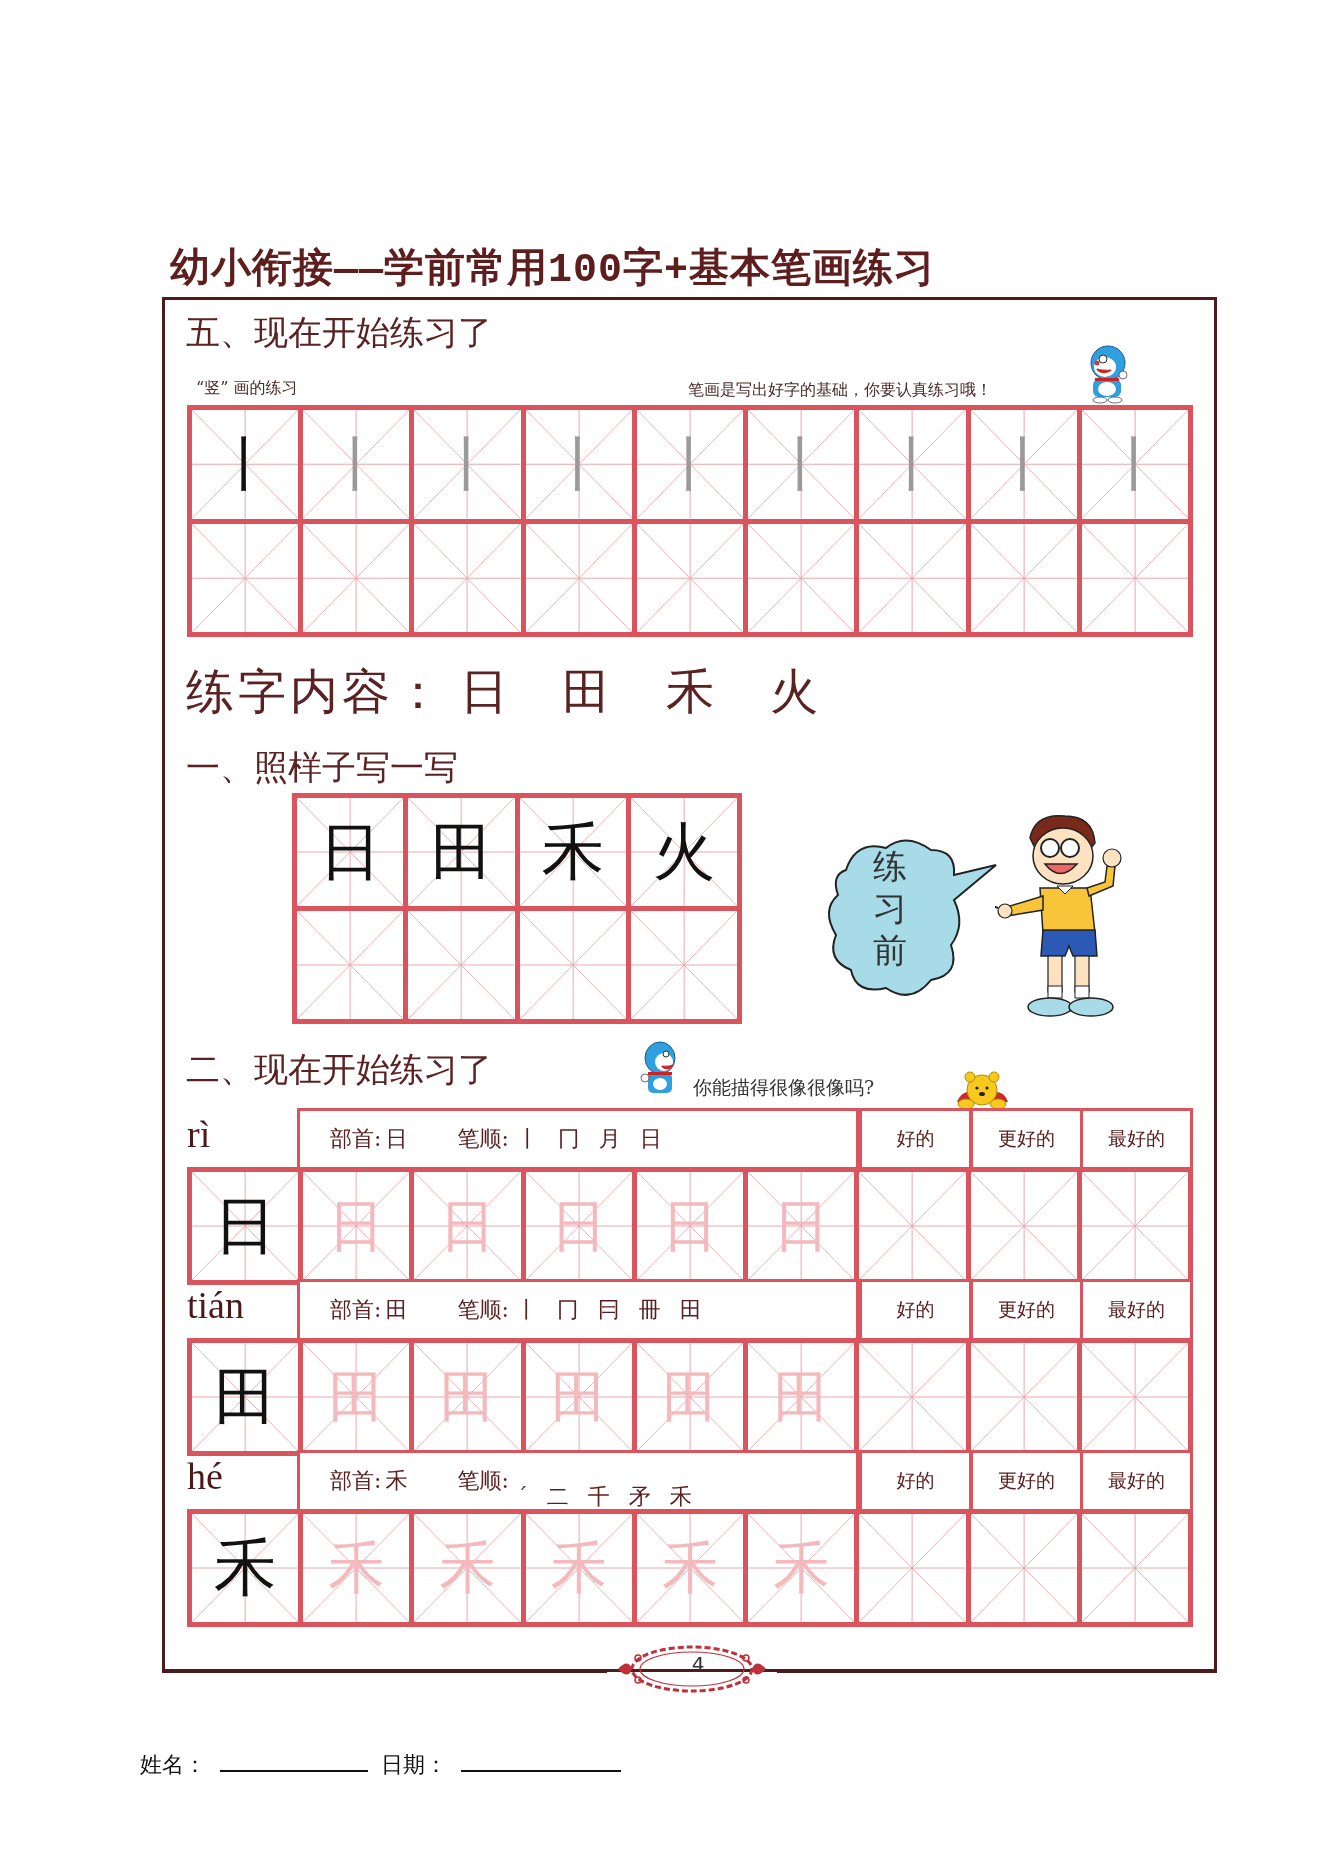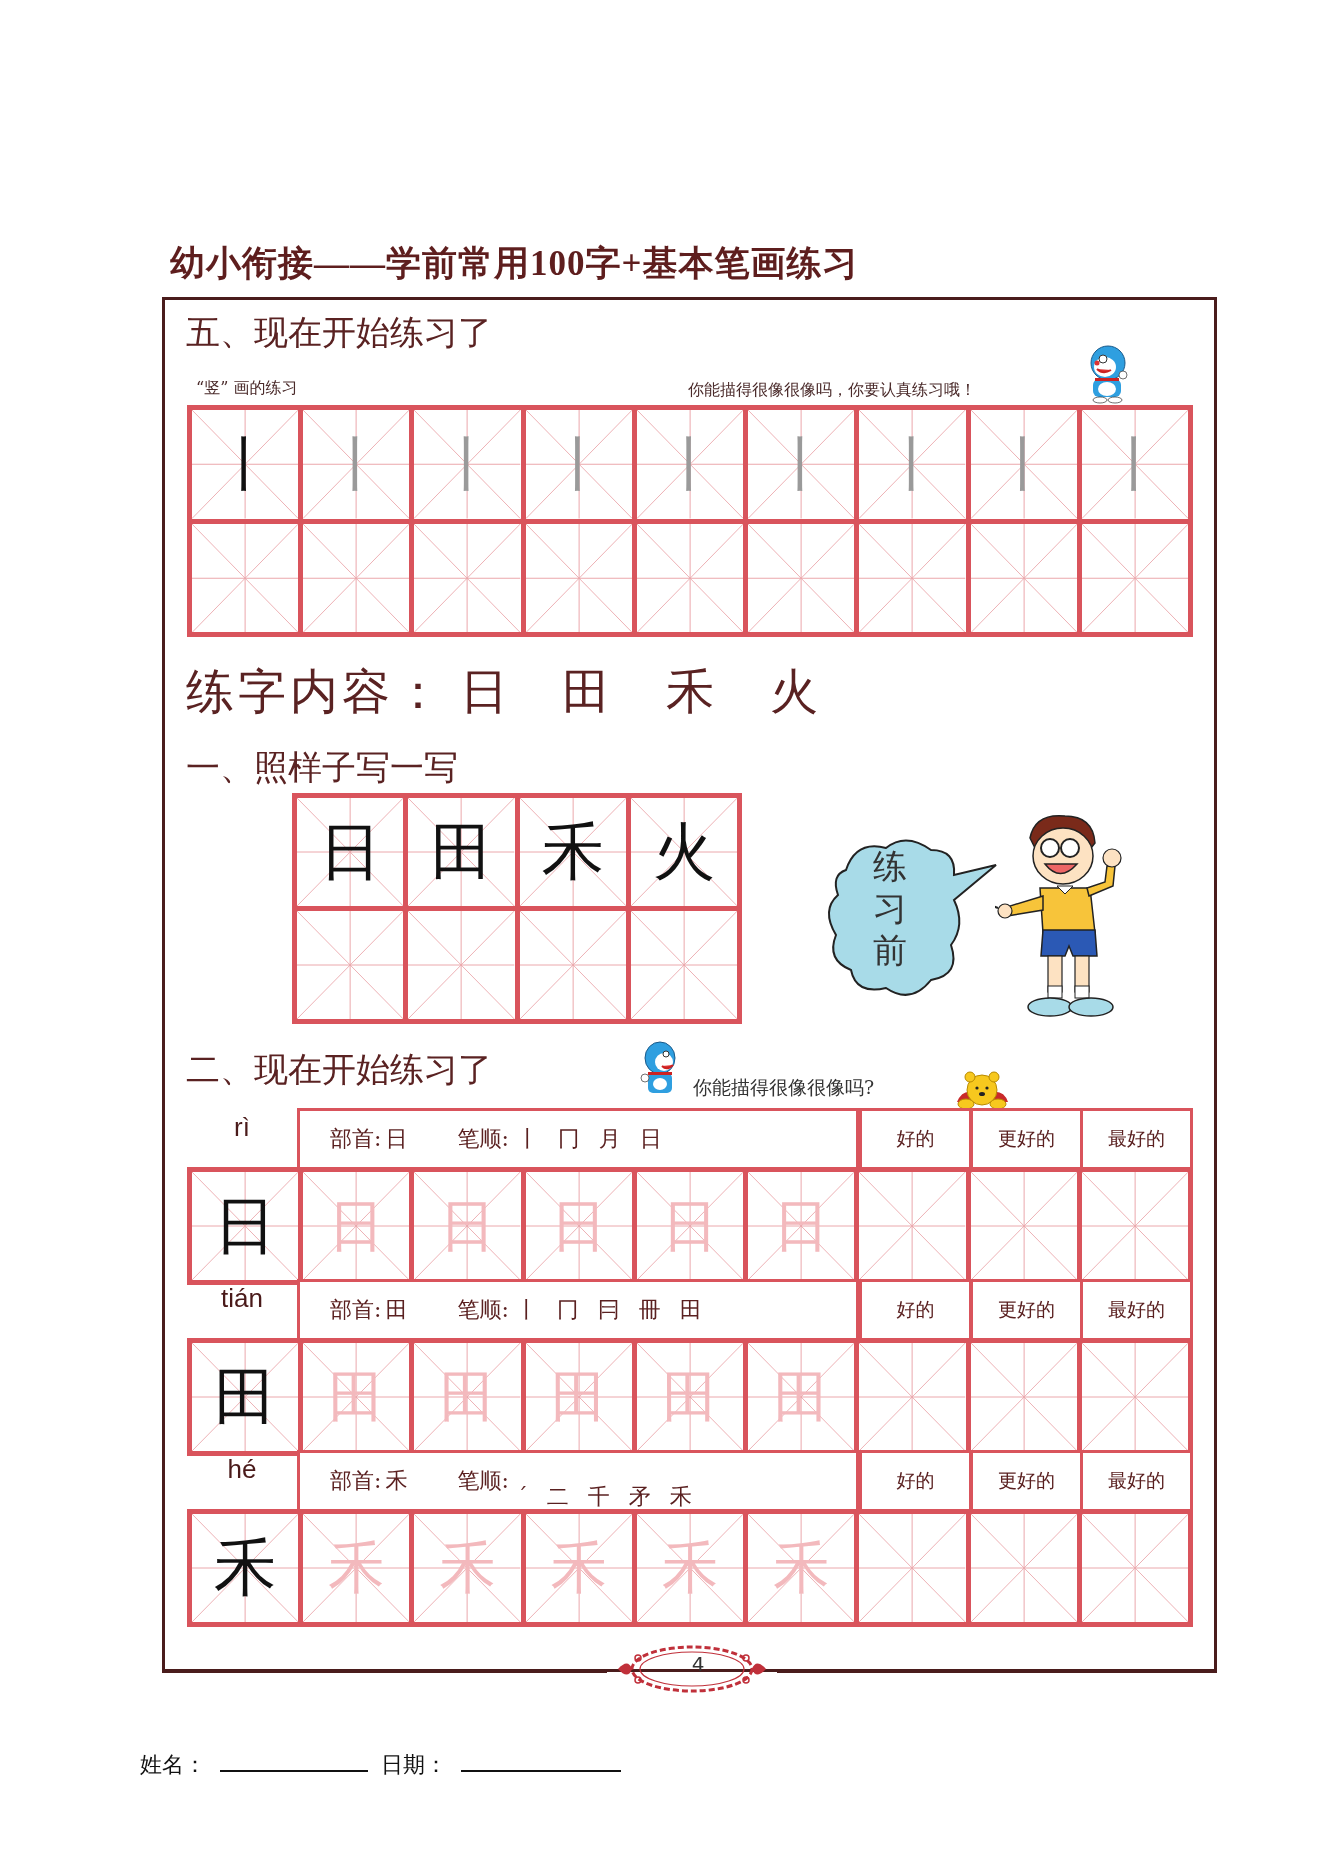--- a/index.html
+++ b/index.html
@@ -3,22 +3,22 @@
 <meta charset="utf-8">
 <style>
   * { box-sizing: border-box; margin: 0; padding: 0; }
   html, body { width: 1323px; height: 1871px; background: #ffffff; overflow: hidden; }
   body { position: relative; font-family: "DejaVu Serif", "Liberation Serif", serif; color: #5a1f1f; }
 
   .abs { position: absolute; }
 
   .main-title {
     position: absolute; left: 170px; top: 240px;
-    font-family: Liberation Serif, serif; font-weight: bold;
-    font-size: 35px; color: #5e1e1e; letter-spacing: 1px; white-space: nowrap;
+    font-family: Liberation Mono, monospace; font-weight: bold;
+    font-size: 40px; color: #5e1e1e; letter-spacing: 1px; white-space: nowrap;
   }
 
   .frame {
     position: absolute; left: 162px; top: 297px; width: 1055px; height: 1375px;
     border: 3px solid #4a1c1c;
   }
 
   .section-heading {
     position: absolute; font-family: "DejaVu Serif", serif; color: #5a2222;
     white-space: nowrap;
@@ -38,22 +38,22 @@
     font-family: "DejaVu Serif", serif; color: #111; line-height: 1;
   }
   .cell .ch.trace { color: #f3b9bd; }
   .cell .ch.stroke-trace { color: #9a9a9a; }
 
   .header-box {
     position: absolute; border: 3px solid #d9545c; background: #fff;
     display: flex; align-items: center; font-size: 22px; color: #5a2020; white-space: nowrap;
   }
   .pinyin {
-    position: absolute; font-family: Liberation Sans, sans-serif; font-size: 26px; color: #4a1a1a;
-    text-align: center; width: 110px;
+    position: absolute; font-family: Liberation Serif, serif; font-size: 38px; color: #4a1a1a;
+    width: 110px;
   }
 
   .bubble {
     position: absolute; left: 826px; top: 830px; width: 150px; height: 175px;
   }
   .bubble-text {
     position: absolute; left: 855px; top: 845px; width: 70px;
     font-size: 34px; color: #333; text-align: center; line-height: 42px;
     font-family: "DejaVu Serif", serif;
   }
@@ -66,21 +66,21 @@
 </style>
 </head>
 <body>
 
 <div class="main-title">幼小衔接——学前常用100字+基本笔画练习</div>
 
 <div class="frame"></div>
 
 <div class="section-heading" style="left:186px; top:310px; font-size:34px;">五、现在开始练习了</div>
 <div class="small-note" style="left:196px; top:378px;">“竖” 画的练习</div>
-<div class="small-note" style="left:688px; top:380px; font-size:16px;">你能描得很像很像吗，你要认真练习哦！</div>
+<div class="small-note" style="left:688px; top:380px; font-size:16px;">笔画是写出好字的基础，你要认真练习哦！</div>
 
 <div class="abs" style="left:1083px; top:343px; width:50px; height:62px;">
   <svg width="50" height="62" viewBox="0 0 50 62">
     <ellipse cx="25" cy="20" rx="17" ry="17" fill="#2f9fe0" stroke="#1a5a8a" stroke-width="1"></ellipse>
     <ellipse cx="22" cy="24" rx="11" ry="10" fill="#fff"></ellipse>
     <circle cx="20" cy="16" r="4" fill="#fff" stroke="#333" stroke-width="1"></circle>
     <circle cx="14" cy="20" r="2.5" fill="#d33"></circle>
     <path d="M14 26 Q20 32 28 27" stroke="#c22" stroke-width="2" fill="#d33"></path>
     <rect x="10" y="36" width="28" height="18" rx="6" fill="#2f9fe0"></rect>
     <rect x="12" y="35" width="24" height="3" fill="#c22"></rect>

